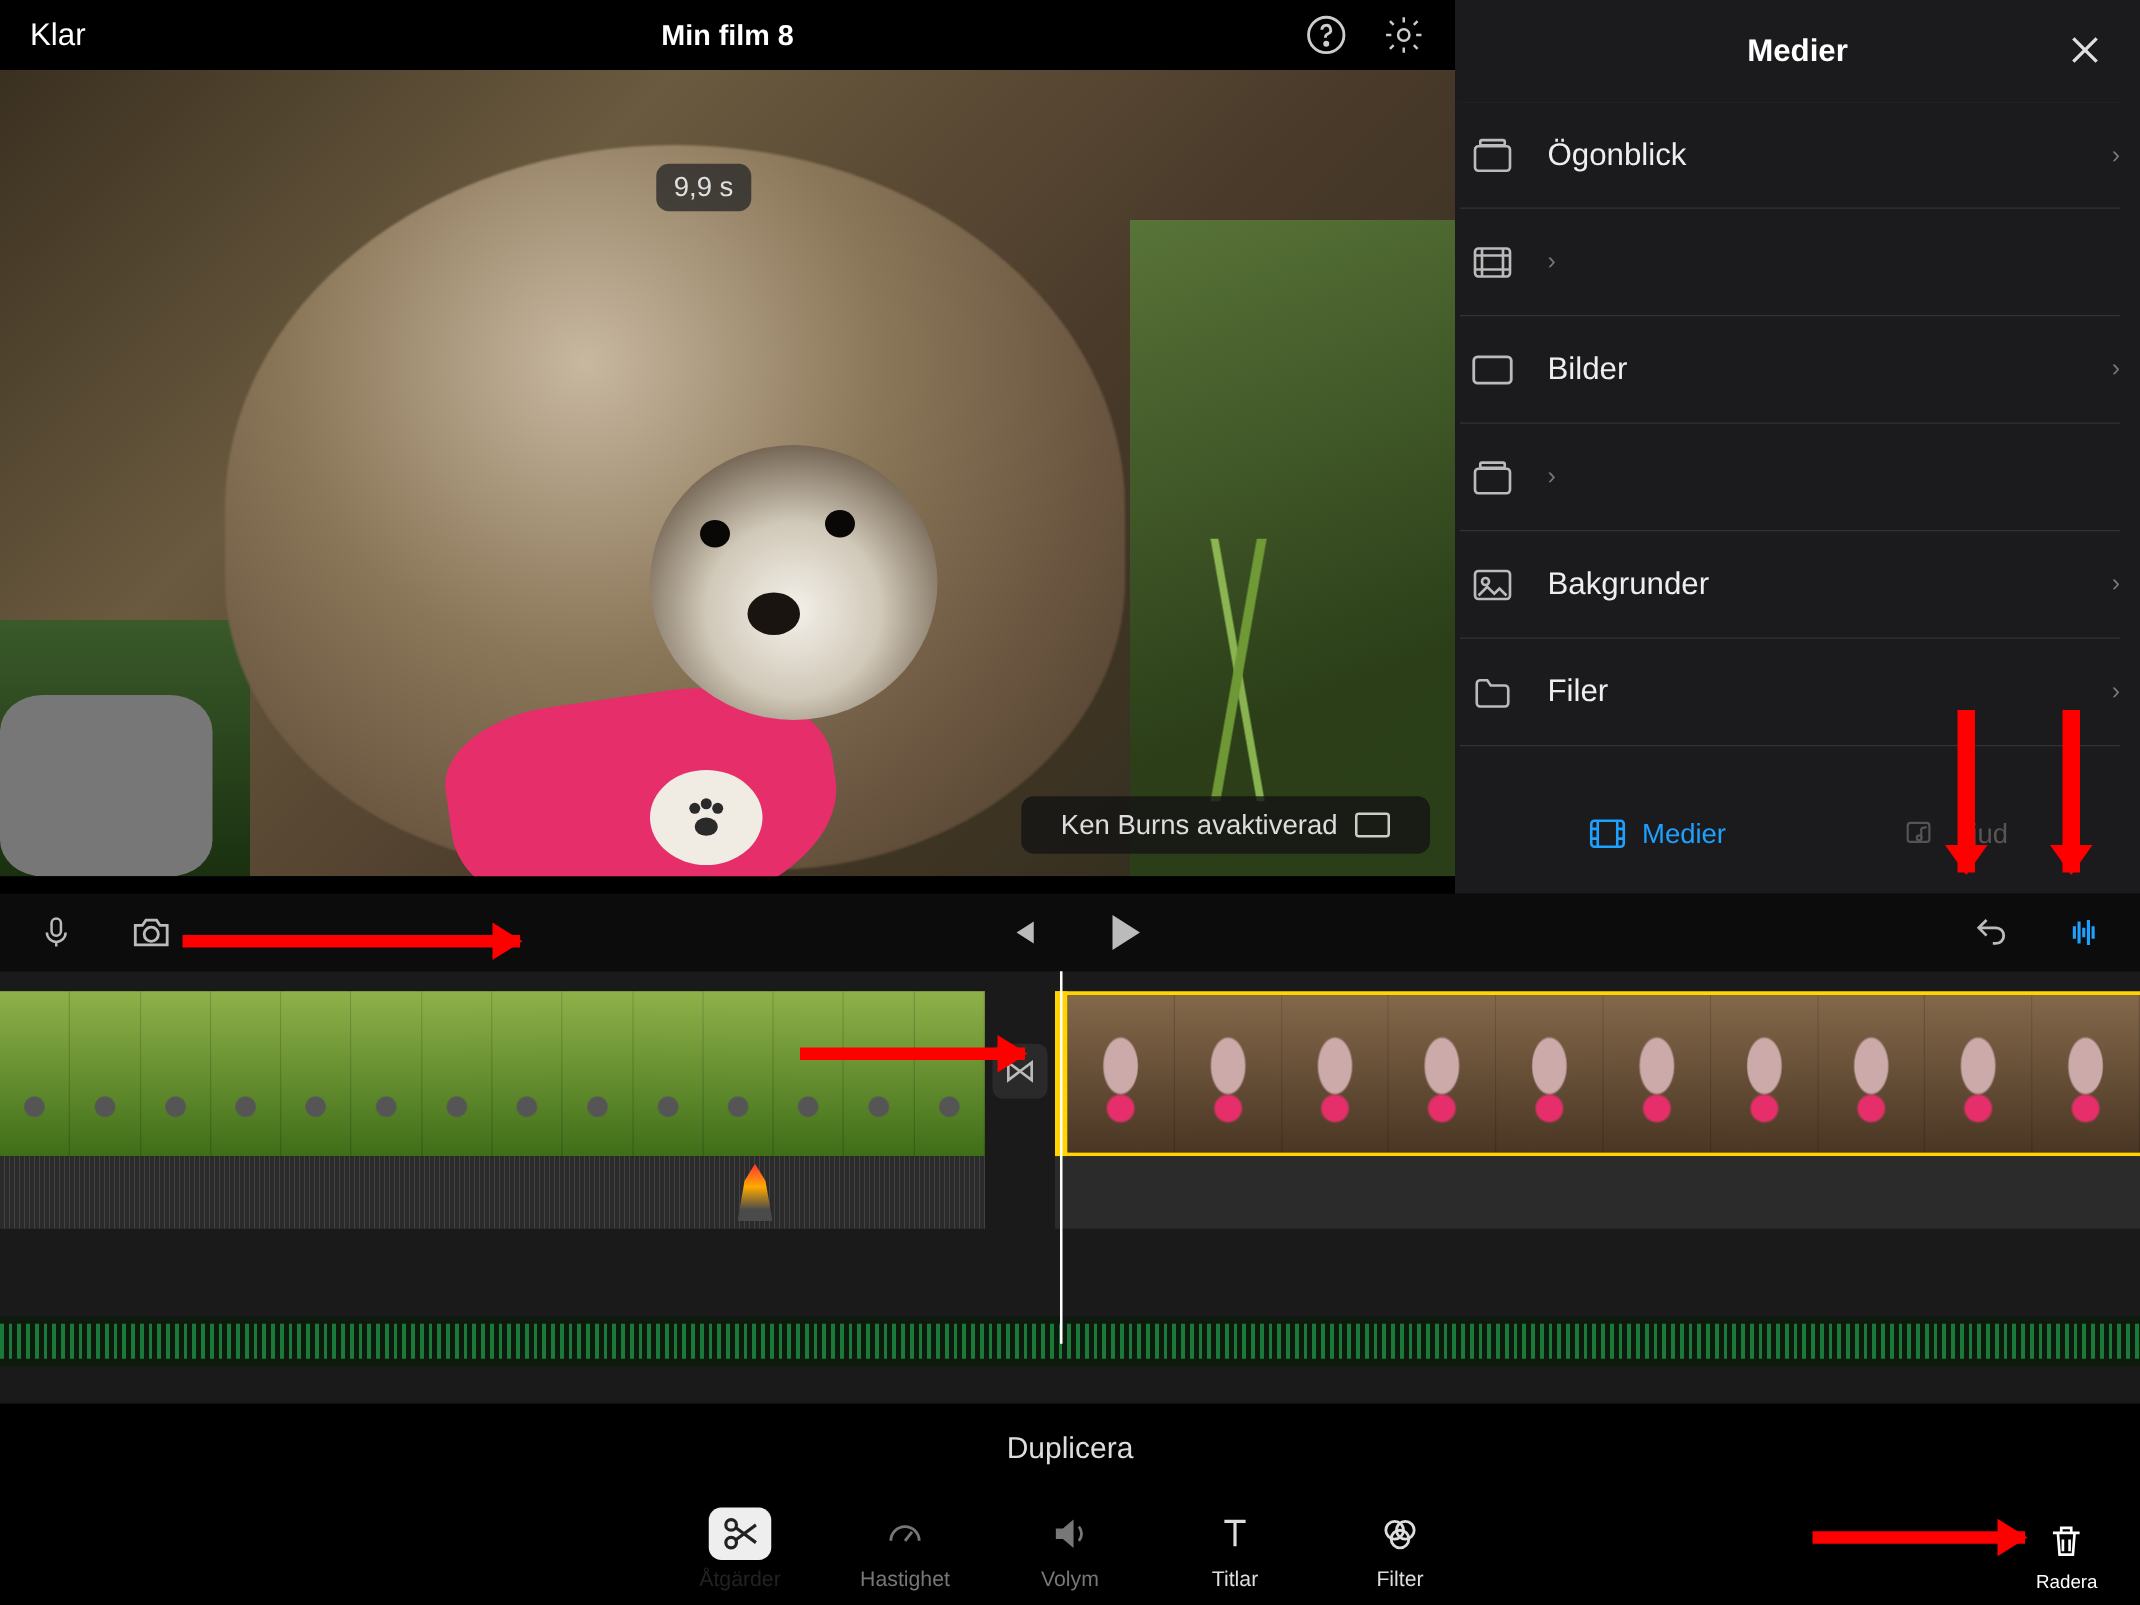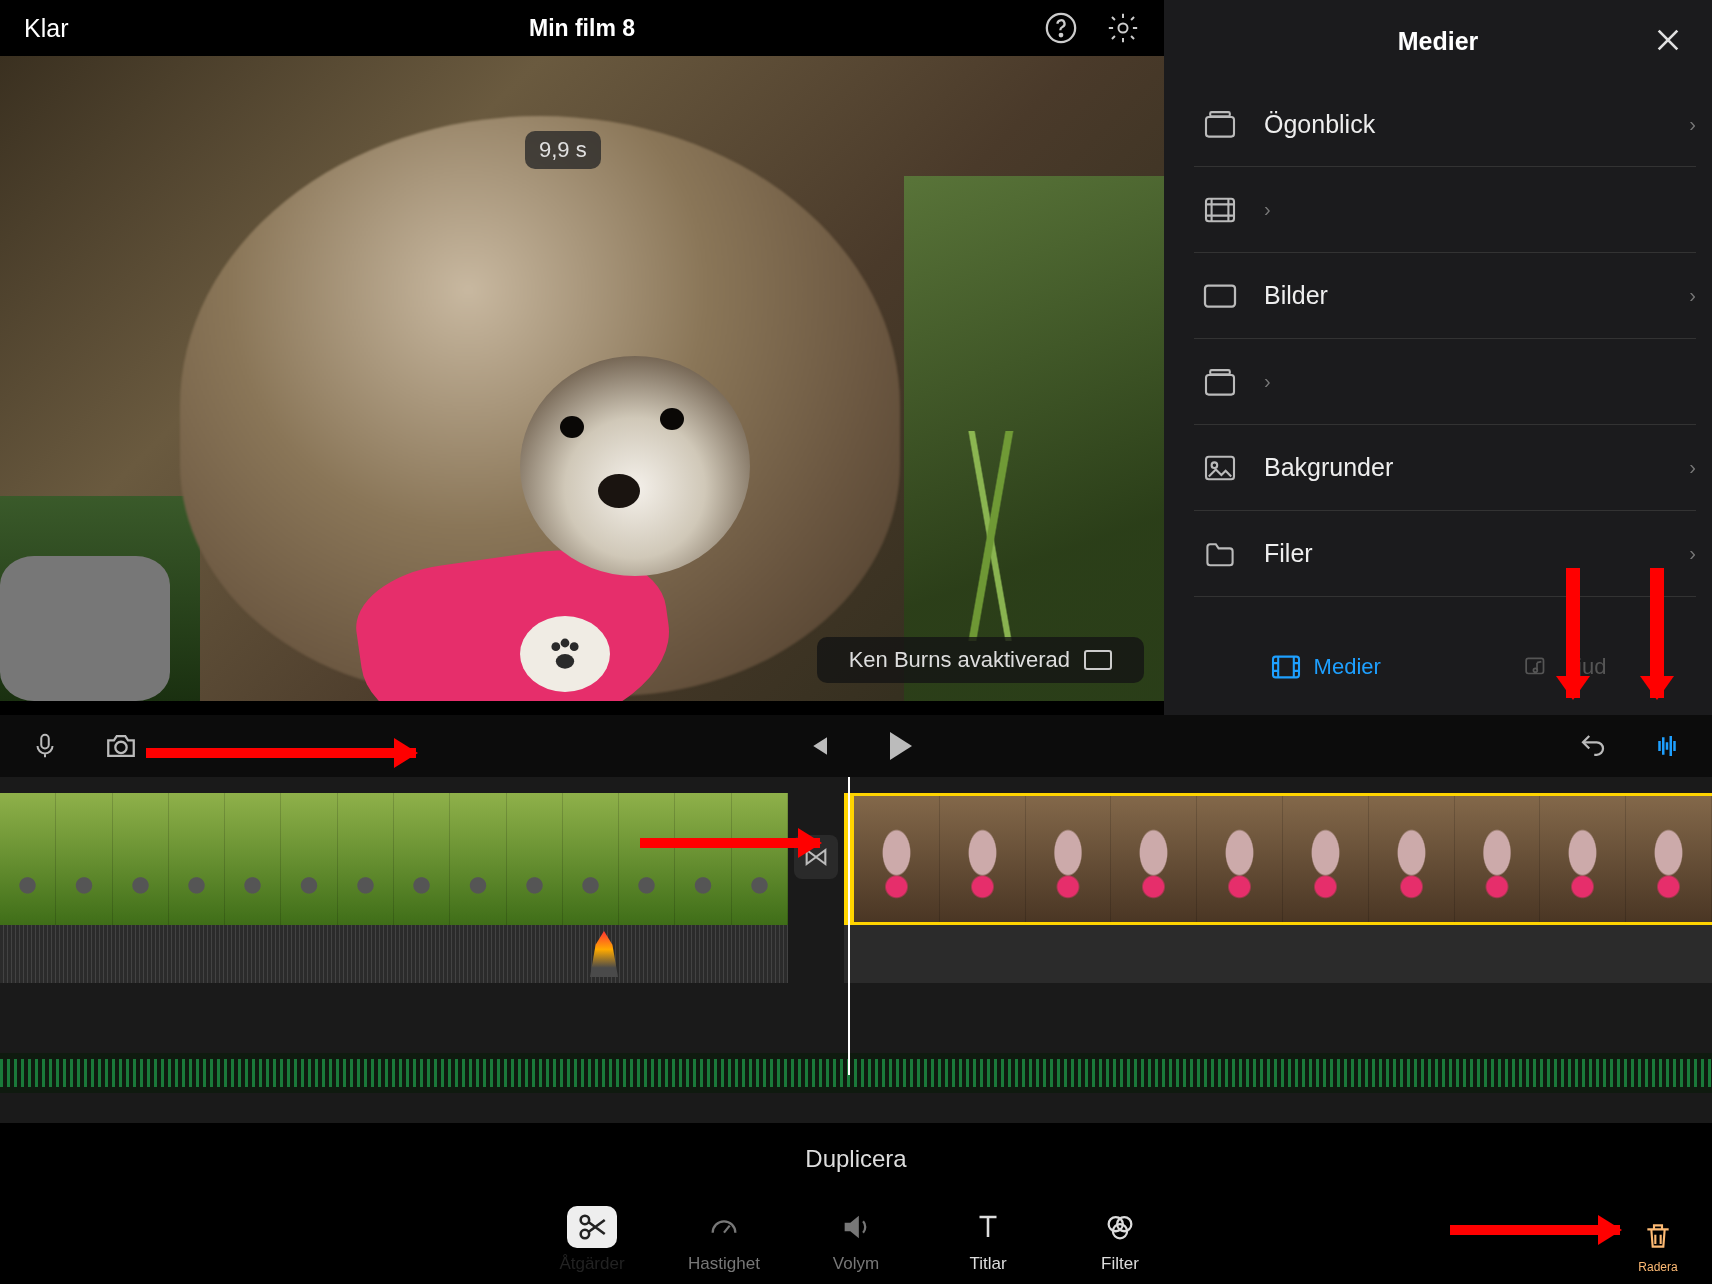--- a/index.html
+++ b/index.html
@@ -28,21 +28,21 @@
 #rock { position:absolute; left:0; top:500px; width:170px; height:145px; background:#777; border-radius:20%; }
 
 #time-badge { position:absolute; left:525px; top:75px; background:rgba(40,40,40,.78); border-radius:10px; padding:6px 14px; font-size:22px; color:#e0e0e0; }
 #kenburns { position:absolute; right:20px; bottom:18px; background:rgba(20,20,20,.8); border-radius:10px; padding:10px 32px; display:flex; align-items:center; gap:14px; font-size:22px; color:#ddd; }
 #kb-rect { width:28px; height:20px; border:2px solid #ccc; border-radius:3px; }
 
 #media { width: 548px; background:#1b1b1d; display:flex; flex-direction:column; }
 #media-head { height: 82px; display:flex; align-items:center; justify-content:center; position:relative; }
 #media-title { font-size:25px; font-weight:600; }
 #media-close { position:absolute; right:28px; top:24px; width:32px; height:32px; color:#e0e0e0; cursor:pointer; }
-#media-list { flex:1; overflow:auto; padding: 0 16px 0 30px; }
+#media-list { flex:1; overflow:auto; padding: 0 16px 0 4px; }
 .mrow { height:86px; display:flex; align-items:center; gap:24px; border-bottom:1px solid #333; cursor:pointer; }
 .mrow:first-child { border-top:1px solid #333; margin-top:-1px; }
 .mrow .micon { width:40px; height:30px; color:#bbb; flex:0 0 40px; display:flex; align-items:center; justify-content:center; margin-left:6px; }
 .mrow .mlabel { flex:1; font-size:25px; color:#eee; }
 .mrow .chev { color:#777; font-size:20px; }
 #media-foot { height:96px; display:flex; align-items:center; justify-content:center; gap:140px; position:relative; }
 .mtab { display:flex; align-items:center; gap:12px; font-size:22px; cursor:pointer; }
 .mtab.active { color:#1ea0ff; }
 .mtab.muted { color:#555; }
 .mtab .micon2 { width:32px; height:26px; }
@@ -79,21 +79,21 @@
 
 
 #bottom { height: 161px; background:#000; position:relative; }
 #dup { position:absolute; left:50%; transform:translateX(-50%); top:22px; font-size:24px; color:#ddd; cursor:pointer; }
 #btabs { position:absolute; left:50%; transform:translateX(-50%); bottom:10px; display:flex; gap:54px; align-items:flex-end; }
 .btab { display:flex; flex-direction:column; align-items:center; gap:6px; color:#777; font-size:17px; cursor:pointer; width:78px; }
 .btab.active { color:#222; }
 .btab.active .bicon { background:#eee; border-radius:10px; }
 .bicon { width:50px; height:42px; display:flex; align-items:center; justify-content:center; color:inherit; }
 .btab.active .bicon svg { color:#222; }
-#delete { position:absolute; right:34px; bottom:10px; display:flex; flex-direction:column; align-items:center; gap:3px; color:#fdba74; font-size:12px; cursor:pointer; }
+#delete { position:absolute; right:34px; bottom:10px; display:flex; flex-direction:column; align-items:center; gap:3px; color:#ffffff; font-size:15px; cursor:pointer; }
 #delete .bicon { width:40px; height:42px; }
 
 
 .arrow { position:absolute; background:#f00; height:10px; }
 .arrow::after { content:""; position:absolute; right:-2px; top:-10px; width:0; height:0; border-left:24px solid #f00; border-top:15px solid transparent; border-bottom:15px solid transparent; }
 .arrowDown { position:absolute; background:#f00; width:14px; }
 .arrowDown::after { content:""; position:absolute; left:-10px; bottom:-2px; width:0; height:0; border-top:24px solid #f00; border-left:17px solid transparent; border-right:17px solid transparent; }
 
 #plant { position:absolute; right:110px; bottom:60px; width:120px; height:210px; background: linear-gradient(100deg, transparent 45%, #7aa83a 46% 50%, transparent 51%), linear-gradient(80deg, transparent 45%, #9ac85a 46% 49%, transparent 50%); opacity:.85; }
 </style>

